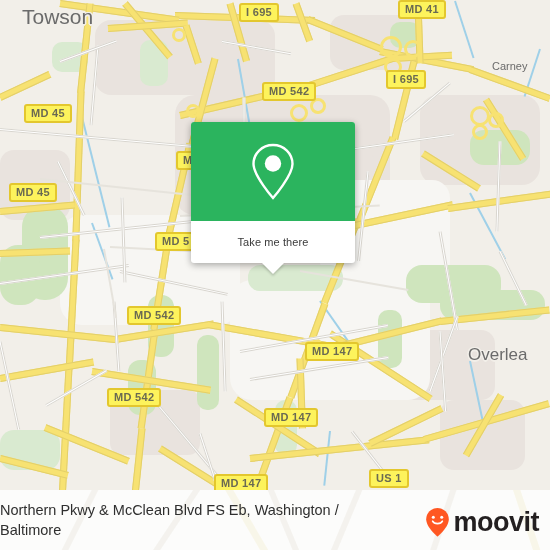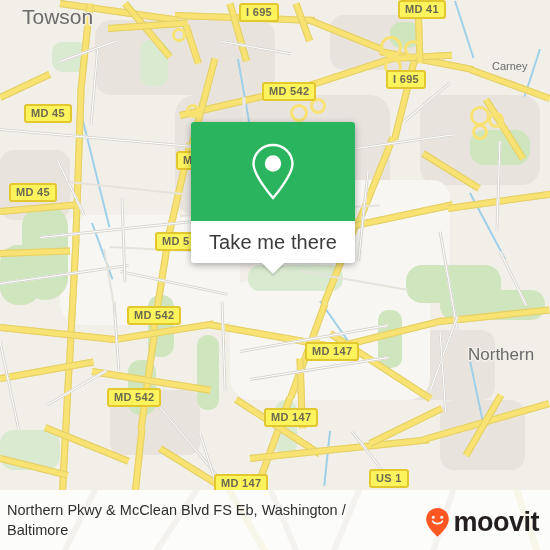--- a/index.html
+++ b/index.html
@@ -89,21 +89,21 @@
   }
   #popup-img {
     width: 164px; height: 99px;
     background: #2bb45e;
     border-radius: 3px 3px 0 0;
     display: flex; align-items: center; justify-content: center;
   }
   #popup-label {
     height: 42px;
     display: flex; align-items: center; justify-content: center;
-    font-size: 20px;
+    font-size: 11px;
     color: #3b3b3b;
     letter-spacing: 0.1px;
   }
   #popup-tail {
     position: absolute;
     left: 50%; bottom: -11px; margin-left: -11px;
     width: 0; height: 0;
     border-left: 11px solid transparent;
     border-right: 11px solid transparent;
     border-top: 11px solid #ffffff;
@@ -134,21 +134,21 @@
     overflow: hidden;
   }
   #footer-watermark {
     position: absolute; left: 0; top: -40px;
     width: 550px; height: 100px;
     opacity: 0.35;
     pointer-events: none;
   }
   #footer-title {
     position: relative;
-    margin-left: 7px;
+    margin-left: 0;
     width: 390px;
     font-size: 14.5px;
     line-height: 20px;
     color: #2f2f2f;
   }
   #footer-logo {
     position: absolute;
     right: 11px; top: 17px;
     display: flex; align-items: center; gap: 3px;
   }
@@ -318,21 +318,21 @@
     <div class="road minor" style="left:440px; top:330px; width:80px;  transform:rotate(86deg);"></div>
 
     <div class="road tiny" style="left:180px; top:215px; width:200px; transform:rotate(-3deg);"></div>
     <div class="road tiny" style="left:110px; top:246px; width:140px; transform:rotate(3deg);"></div>
     <div class="road tiny" style="left:104px; top:248px; width:70px;  transform:rotate(80deg);"></div>
     <div class="road tiny" style="left:300px; top:270px; width:110px; transform:rotate(10deg);"></div>
     <div class="road tiny" style="left:40px;  top:178px; width:160px; transform:rotate(6deg);"></div>
 
     <div class="place" style="left:22px;  top:5px;   font-size:21px;">Towson</div>
     <div class="place" style="left:492px; top:60px;  font-size:11px;">Carney</div>
-    <div class="place" style="left:468px; top:345px; font-size:17px;">Northern</div>
+    <div class="place" style="left:468px; top:345px; font-size:17px;">Overlea</div>
 
     <div class="shield" style="left:239px; top:3px;">I 695</div>
     <div class="shield" style="left:398px; top:0px;">MD 41</div>
     <div class="shield" style="left:386px; top:70px;">I 695</div>
     <div class="shield" style="left:262px; top:82px;">MD 542</div>
     <div class="shield" style="left:24px;  top:104px;">MD 45</div>
     <div class="shield" style="left:9px;   top:183px;">MD 45</div>
     <div class="shield" style="left:176px; top:151px;">MD 542</div>
     <div class="shield" style="left:155px; top:232px;">MD 5</div>
     <div class="shield" style="left:127px; top:306px;">MD 542</div>

